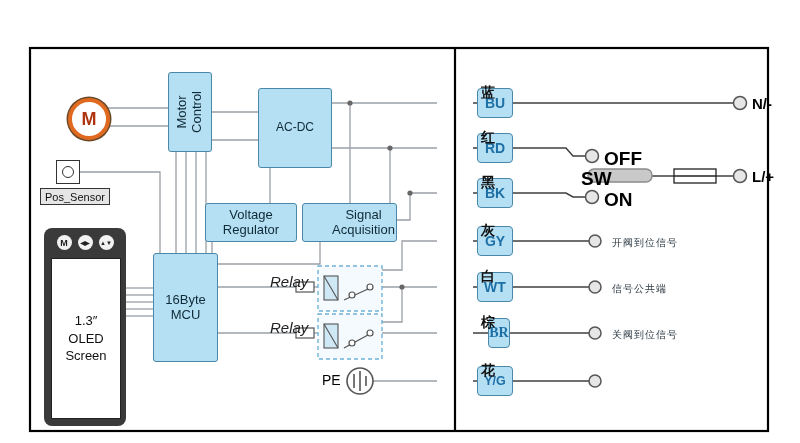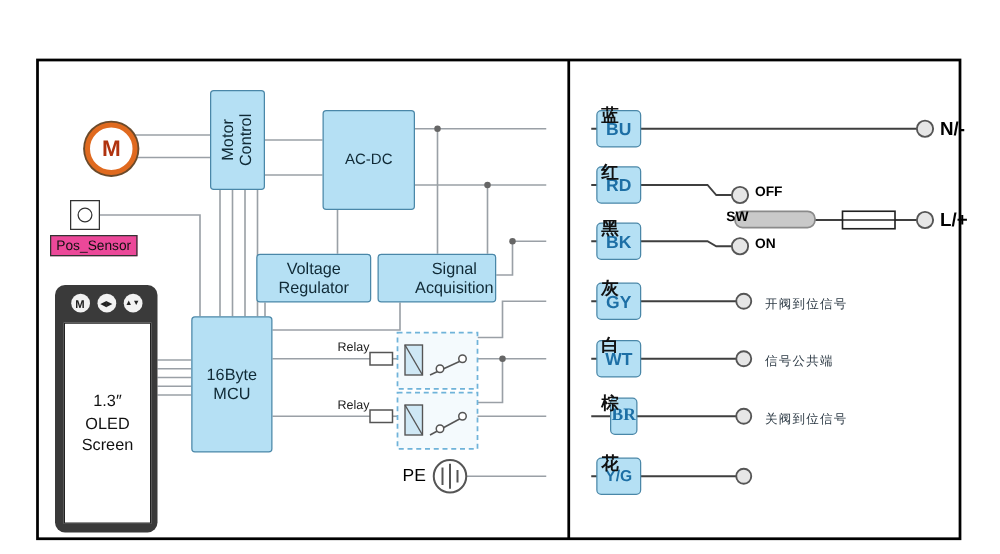--- a/index.html
+++ b/index.html
@@ -14,36 +14,36 @@
   .abs{position:absolute;z-index:2;}
   .title{font-size:27px;font-weight:bold;letter-spacing:1px;color:#000;}
   .box{background:var(--blue-fill);border:1.5px solid var(--blue-border);border-radius:3px;
        display:flex;align-items:center;justify-content:center;text-align:center;
        font-size:13px;line-height:1.15;color:#102a36;box-sizing:border-box;}
   .term{background:var(--blue-fill);border:1.6px solid var(--blue-border);border-radius:4px;
         display:flex;align-items:center;justify-content:center;font-weight:bold;
         font-size:14px;color:var(--term-text);box-sizing:border-box;margin-left:40px;}
   .cn-lbl{font-size:14px;font-weight:bold;color:#111;}
   .wire-lbl{font-size:15px;font-weight:bold;color:#000;}
-  .sm-lbl{font-size:11px;font-weight:bold;color:#000;}
+  .sm-lbl{font-size:19px;font-weight:bold;color:#000;}
   .sig-lbl{font-size:10px;color:#2d3a45;letter-spacing:1px;}
-  .relay-lbl{font-size:10px;color:#222;}
+  .relay-lbl{font-size:15px;color:#222;font-style:italic;}
   .rot-wrap{display:flex;align-items:center;justify-content:center;}
   .rot{transform:rotate(-90deg);white-space:nowrap;text-align:center;font-size:13px;line-height:1.15;}
   .oled-panel{background:var(--panel);border-radius:8px;box-sizing:border-box;padding:7px 0 0 0;}
   .oled-btns{display:flex;justify-content:center;gap:6px;}
   .oled-btn{width:15px;height:15px;border-radius:50%;background:#f2f2f2;color:#222;
             display:flex;align-items:center;justify-content:center;font-weight:bold;}
   .oled-screen{position:absolute;left:7px;top:30px;width:68px;height:159px;background:#fff;
                border:1.5px solid #222;display:flex;flex-direction:column;align-items:center;
                justify-content:center;font-size:13px;line-height:1.35;color:#111;text-align:center;}
   .sensor-sq{width:24px;height:24px;background:#fff;border:1.6px solid #333;box-sizing:border-box;
              display:flex;align-items:center;justify-content:center;}
   .sensor-dot{width:10px;height:10px;border:1.5px solid #333;border-radius:50%;}
-  .sensor-lbl{border:1px solid #333;background:#ec4899;font-size:11px;display:flex;align-items:center;
+  .sensor-lbl{border:1px solid #333;background:#e5e5e5;font-size:11px;display:flex;align-items:center;
               justify-content:center;box-sizing:border-box;}
   .motor{width:34px;height:34px;border-radius:50%;background:#fff;border:4px solid var(--motor-ring);
          box-shadow:0 0 0 1.5px #6b4a2a;display:flex;align-items:center;justify-content:center;
          font-size:18px;font-weight:bold;color:#b0330f;}
   .pe-lbl{font-size:14px;font-weight:normal;color:#000;}
 </style>
 </head>
 <body>
 
 <div id="stage">

